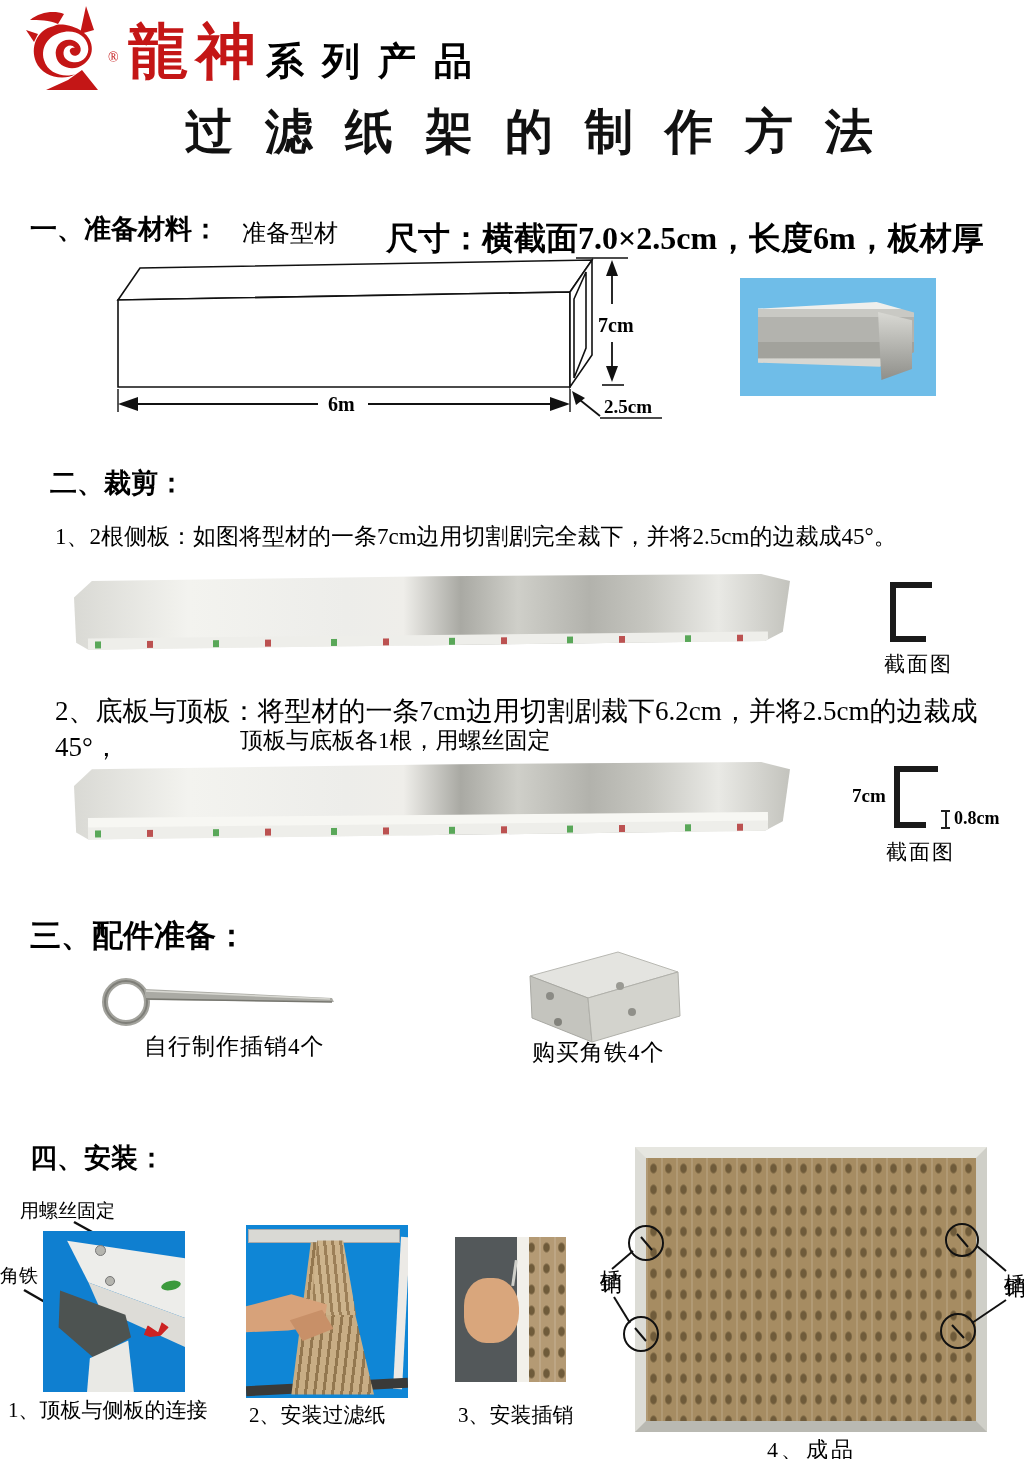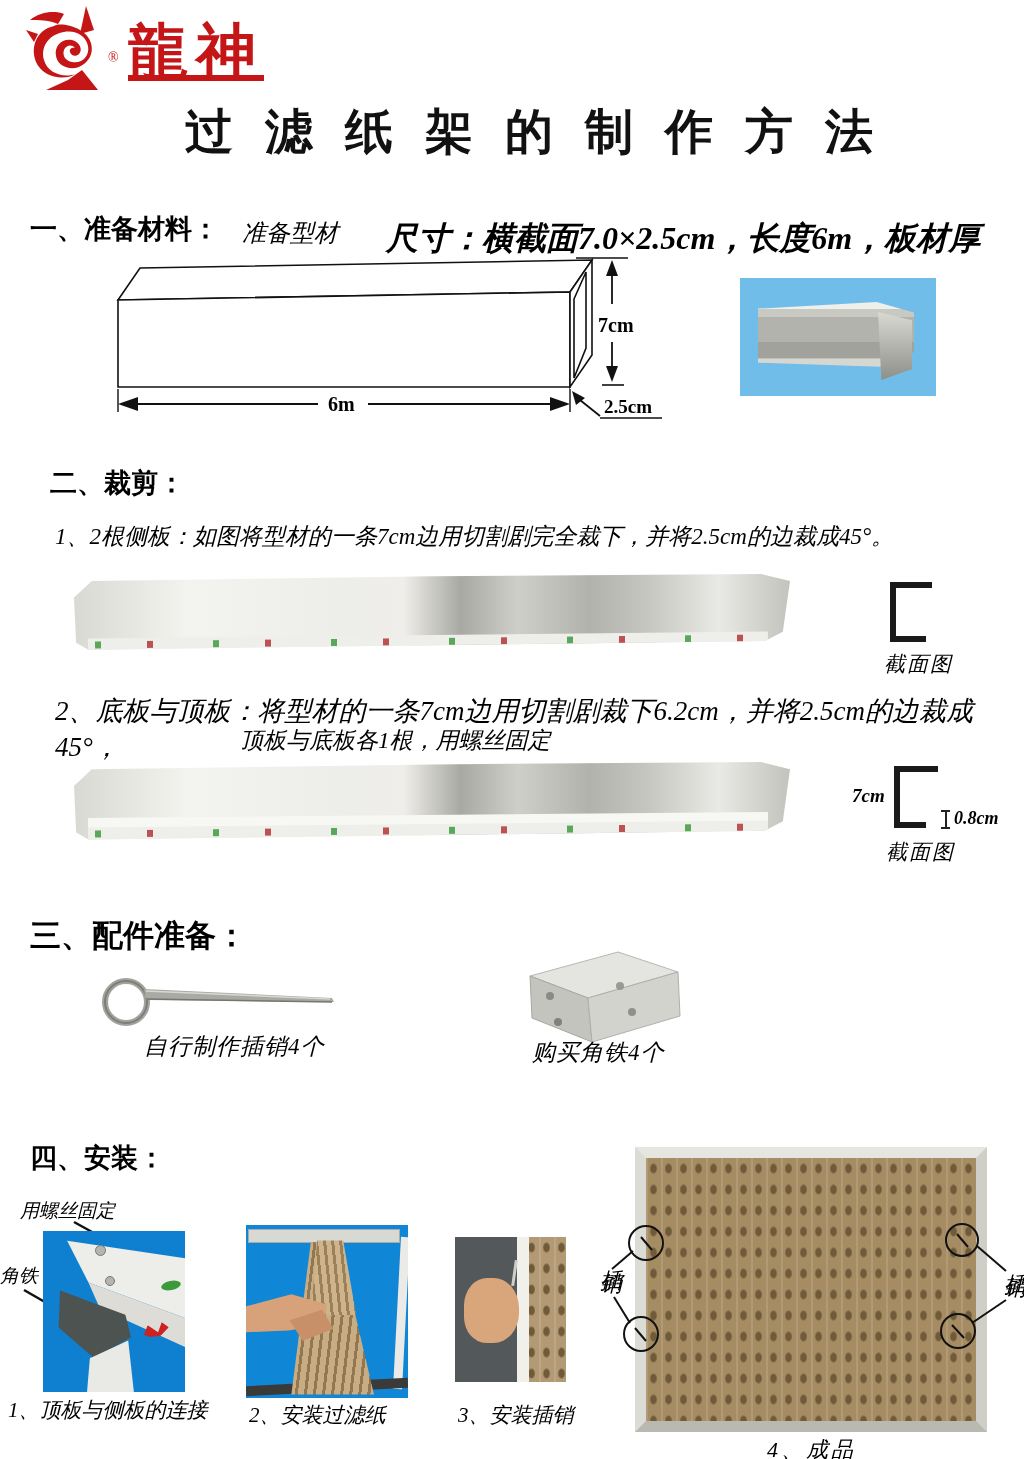--- a/index.html
+++ b/index.html
@@ -2,21 +2,21 @@
 <html><head>
 <meta charset="utf-8">
 <style>
   html,body{margin:0;padding:0;background:#888;}
   .page{
     position:relative;width:1024px;height:1459px;background:#ffffff;
     font-family:"Liberation Serif", serif;color:#111;overflow:hidden;margin:0 auto;
   }
   .abs{position:absolute;}
   .heading{font-family:"Liberation Sans", sans-serif;font-weight:bold;color:#000;}
-  .body-text{font-family:"Liberation Serif", serif;color:#000;font-style:italic;}
+  .body-text{font-family:"Liberation Serif", serif;color:#000;}
   .vtext{writing-mode:vertical-rl;text-orientation:upright;letter-spacing:4px;}
   
   .strip{
     background:linear-gradient(90deg,#d9d9d4 0%,#f3f3ef 16%,#ededEA 38%,#efeeea 46%,
       #a9a9a3 54%,#cfcfc9 62%,#b2b2ac 72%,#c6c6c0 80%,#e9e9e5 90%,#c3c3bd 100%);
     clip-path:polygon(0 30%, 2.5% 9%, 50% 3%, 96% 0%, 100% 9%, 99% 74%, 96.5% 86%, 2% 97%, 0.3% 88%);
   }
   .strip .flange{
     position:absolute;left:2%;right:3%;bottom:7%;height:15%;
     background:#eeeeea;transform:rotate(-0.6deg);
@@ -46,21 +46,22 @@
 <div class="page">
 
   <svg class="abs" style="left:24px;top:4px;" width="104" height="90" viewBox="0 0 104 90">
     <path d="M62,2 L70,26 L56,30 Z" fill="#c41616"></path>
     <path d="M30,22 C12,26 6,44 12,58 C18,72 38,78 52,70 C40,74 24,70 20,56 C16,42 26,30 40,28 C52,26 62,32 64,42 C66,52 58,60 48,58 C42,57 38,52 40,46 C42,41 48,40 51,44 C48,43 45,45 46,48 C47,52 52,53 55,50 C59,46 56,38 48,36 C38,34 30,42 32,52 C34,64 50,68 60,60 C72,51 70,34 56,26 C44,19 32,20 30,22 Z" fill="#c41616"></path>
     <path d="M6,16 C16,8 30,6 40,10 L34,20 C26,16 14,16 6,16 Z" fill="#c41616"></path>
     <path d="M14,30 L2,26 L10,38 Z" fill="#c41616"></path>
     <path d="M22,86 L74,86 L58,66 L44,76 Z" fill="#c41616"></path>
     <text x="84" y="58" font-size="14" fill="#c41616">®</text>
   </svg>
-  <div class="abs" style="left:128px;top:12px;font-size:60px;font-weight:bold;color:#c41616;letter-spacing:8px;text-decoration:underline;">龍神</div>
+  <div class="abs" style="left:128px;top:12px;font-size:60px;font-weight:bold;color:#c41616;letter-spacing:8px;">龍神</div>
+  <div class="abs heading" style="left:266px;top:36px;font-size:38px;letter-spacing:18px;">系列产品</div>
   <div class="abs" style="left:185px;top:100px;font-size:48px;font-weight:bold;letter-spacing:32px;">过滤纸架的制作方法</div>
 
   <div class="abs heading" style="left:30px;top:211px;font-size:27px;">一、准备材料：</div>
   <div class="abs body-text" style="left:242px;top:217px;font-size:24px;">准备型材</div>
   <div class="abs body-text" style="left:386px;top:217px;font-size:32px;font-weight:600;">尺寸：横截面7.0×2.5cm，长度6m，板材厚1.2mm</div>
 
   <svg class="abs" style="left:106px;top:252px;" width="580" height="172" viewBox="0 0 580 172">
     <g stroke="#111" stroke-width="1.6" fill="#fff">
       <polygon points="12,48 34,16 486,8 464,40"></polygon>
       <polygon points="12,48 464,40 464,135 12,135"></polygon>

